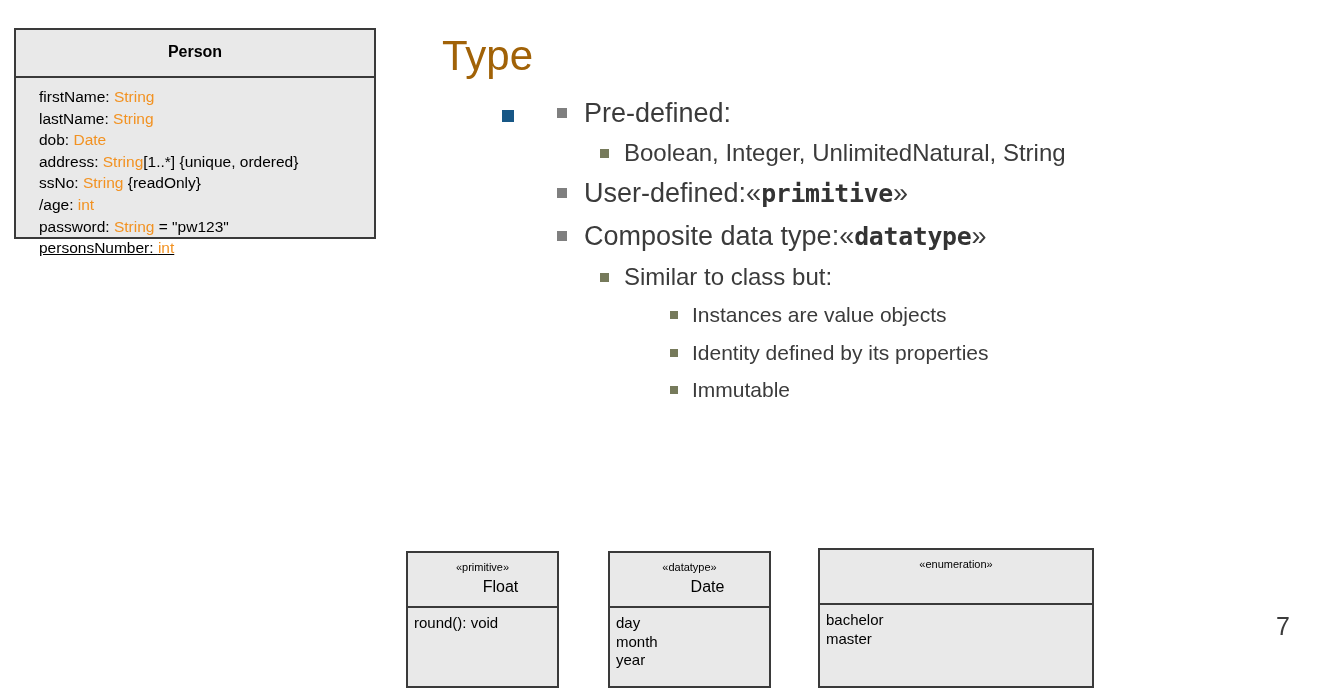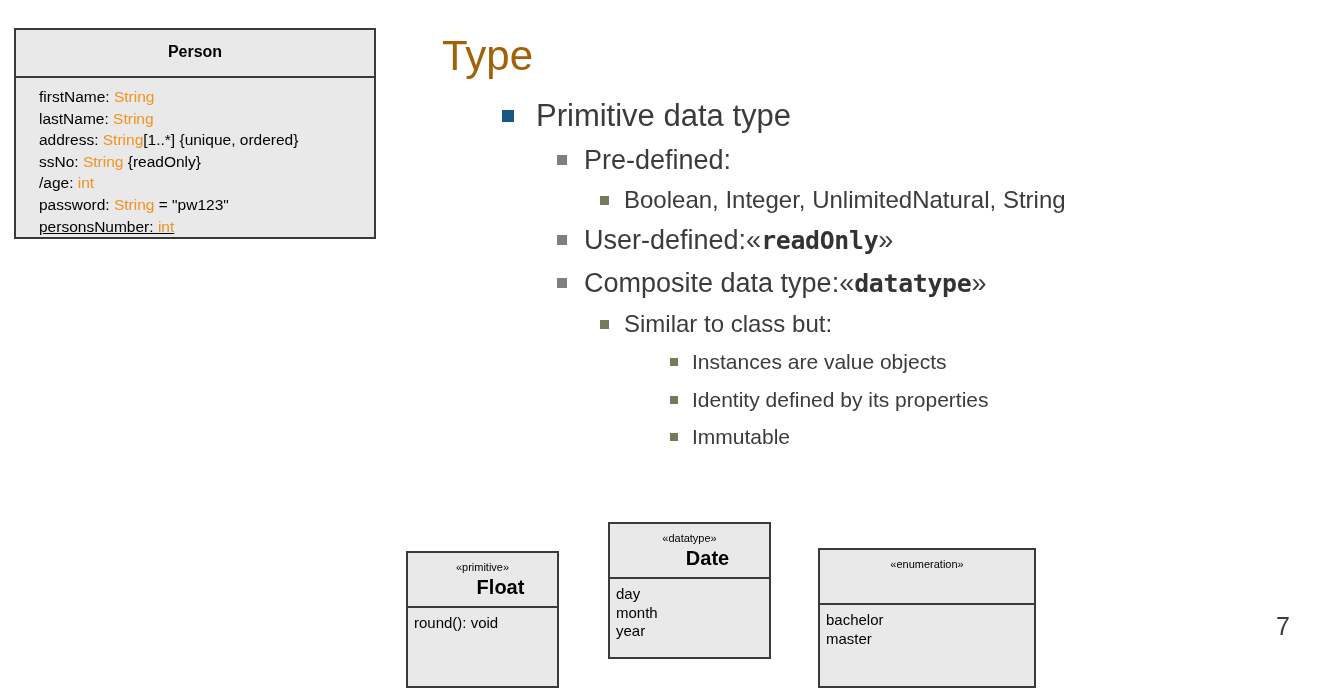--- a/index.html
+++ b/index.html
@@ -29,22 +29,22 @@
     text-align: center;
     color: #000000;
     box-sizing: border-box;
   }
   .uml-stereo {
     font-size: 11px;
     line-height: 19px;
     color: #000;
   }
   .uml-name {
-    font-weight: bold;
-    font-size: 20px;
+    font-weight: normal;
+    font-size: 16px;
     line-height: 20px;
     color: #000;
     padding-left: 36px;
   }
   .uml-body {
     box-sizing: border-box;
     color: #000;
   }
   .uml-attr {
     font-size: 15px;
@@ -180,28 +180,28 @@
 
   
   #float-box {
     left: 406px;
     top: 551px;
     width: 153px;
     height: 137px;
   }
   #date-box {
     left: 608px;
-    top: 522px;
+    top: 551px;
     width: 163px;
     height: 137px;
   }
   #degree-box {
     left: 818px;
     top: 548px;
-    width: 218px;
+    width: 276px;
     height: 140px;
   }
   #float-box .uml-header,
   #date-box .uml-header,
   #degree-box .uml-header {
     padding-top: 5px;
     height: 55px;
   }
   #float-box .uml-body,
   #date-box .uml-body,
@@ -222,35 +222,36 @@
 </head>
 <body>
 
 <div class="uml-box" id="person-box">
   <div class="uml-header">
     <span>Person</span>
   </div>
   <div class="uml-body" id="person-attrs">
       <div class="uml-attr"><span>firstName: </span><span class="t">String</span><span></span></div>
       <div class="uml-attr"><span>lastName: </span><span class="t">String</span><span></span></div>
+      <div class="uml-attr"><span>dob: </span><span class="t">Date</span><span></span></div>
       <div class="uml-attr"><span>address: </span><span class="t">String</span><span>[1..*] {unique, ordered}</span></div>
       <div class="uml-attr"><span>ssNo: </span><span class="t">String</span><span> {readOnly}</span></div>
       <div class="uml-attr"><span>/age: </span><span class="t">int</span><span></span></div>
       <div class="uml-attr"><span>password: </span><span class="t">String</span><span> = "pw123"</span></div>
       <div class="uml-attr static"><span>personsNumber: </span><span class="t">int</span><span></span></div>
     </div>
 </div>
 
 <div id="slide-title">Type</div>
 
 <div id="bullets">
-    <div class="bullet lvl1"><span class="marker"></span><span class="txt">Primitive data type</span></div>
+    <div class="bullet lvl1"><span class="marker"></span></div>
     <div class="bullet lvl2"><span class="marker"></span><span class="txt">Pre-defined:</span></div>
     <div class="bullet lvl3"><span class="marker"></span><span class="txt">Boolean, Integer, UnlimitedNatural, String</span></div>
-    <div class="bullet lvl2"><span class="marker"></span><span class="txt">User-defined: </span><span class="guil">«</span><span class="stereo-name">readOnly</span><span class="guil">»</span></div>
+    <div class="bullet lvl2"><span class="marker"></span><span class="txt">User-defined: </span><span class="guil">«</span><span class="stereo-name">primitive</span><span class="guil">»</span></div>
     <div class="bullet lvl2"><span class="marker"></span><span class="txt">Composite data type: </span><span class="guil">«</span><span class="stereo-name">datatype</span><span class="guil">»</span></div>
     <div class="bullet lvl3"><span class="marker"></span><span class="txt">Similar to class but:</span></div>
     <div class="bullet lvl4"><span class="marker"></span><span class="txt">Instances are value objects</span></div>
     <div class="bullet lvl4"><span class="marker"></span><span class="txt">Identity defined by its properties</span></div>
     <div class="bullet lvl4"><span class="marker"></span><span class="txt">Immutable</span></div>
   </div>
 
 <div class="uml-box" id="float-box">
   <div class="uml-header">
     <div class="uml-stereo">«primitive»</div>

